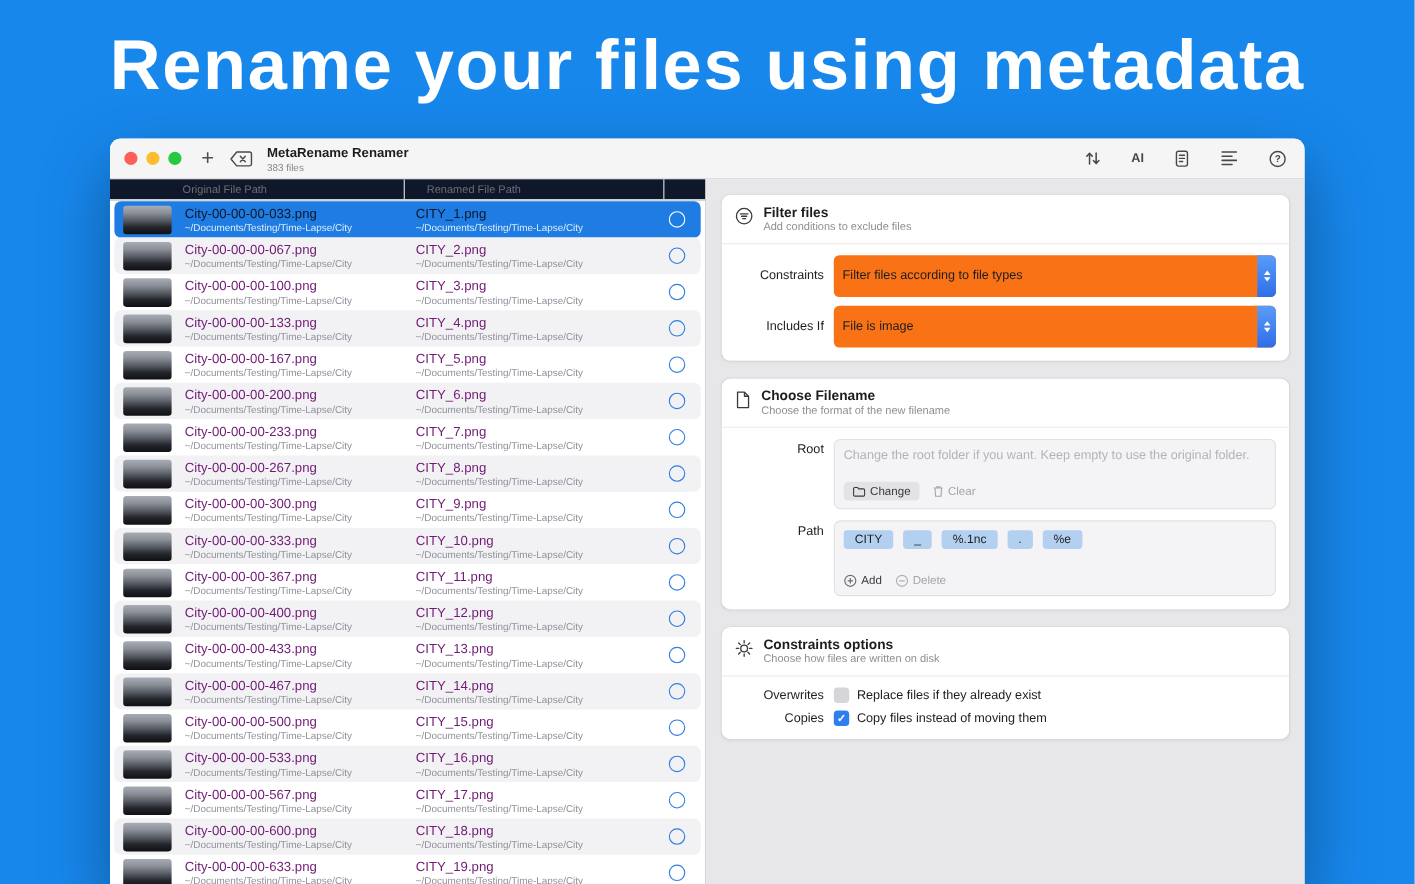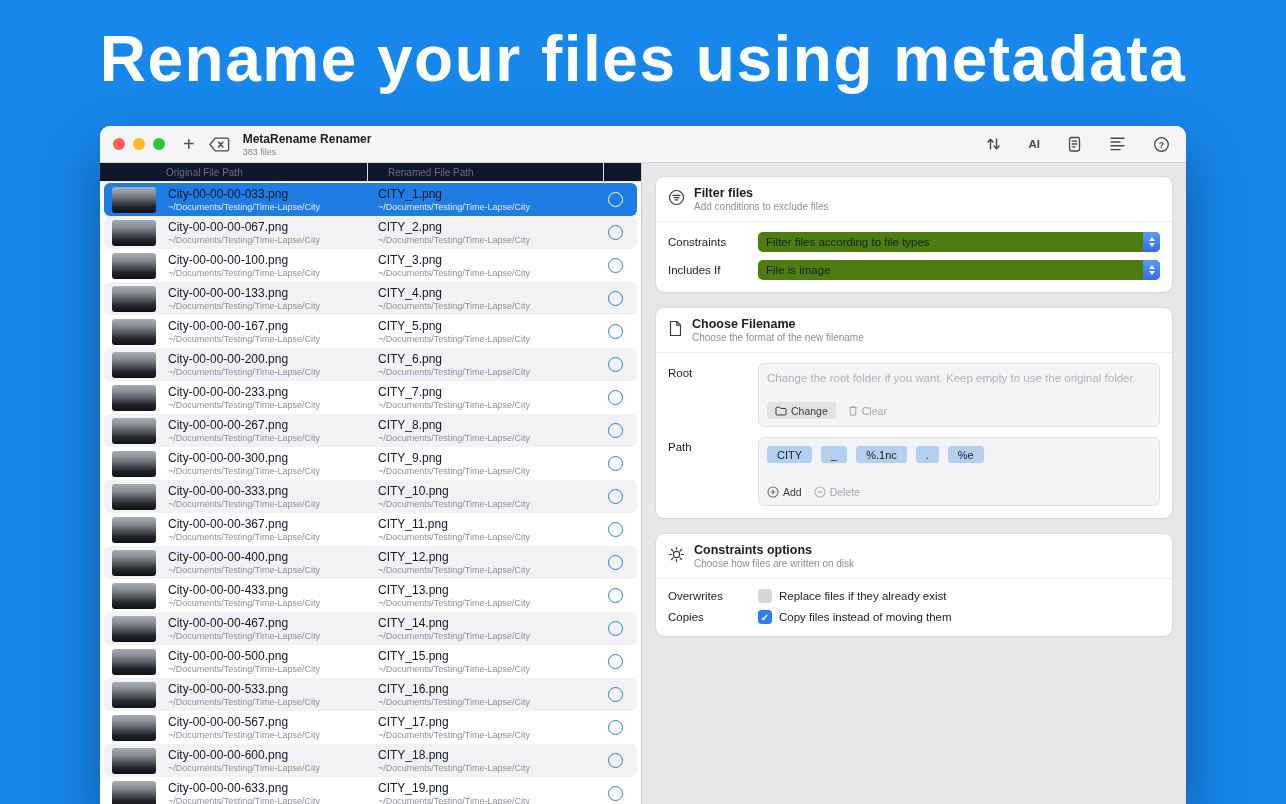--- a/index.html
+++ b/index.html
@@ -36,43 +36,43 @@
   .th-ren{width:236px;padding-left:20px;border-right:1px solid #e1e1e3}
   .th-rest{flex:1}
   .rows{flex:1;overflow:hidden;padding-top:1px}
   .row{height:33px;display:flex;align-items:center;padding-left:8px;margin:0 4px;border-radius:6px}
   .row.alt{background:#f2f2f4}
   .row.selected{background:#1e7ce2}
   .thumb{width:44px;height:26px;border-radius:3px;flex-shrink:0;margin-right:12px;
          background:linear-gradient(180deg,#a8adb5 0%,#8b8f98 25%,#565a63 52%,#24262c 75%,#0f1013 100%)}
   .cell-orig{width:190px}
   .cell-ren{width:236px;padding-left:20px}
-  .fname{font-size:12px;color:#0f172a;white-space:nowrap}
+  .fname{font-size:12px;color:#701a75;white-space:nowrap}
   .fpath{font-size:9px;color:#90909a;margin-top:1px;white-space:nowrap}
   .row.selected .fname{color:#0f172a}
   .row.selected .fpath{color:rgba(255,255,255,.85)}
   .cell-circle{flex:1;display:flex;justify-content:center}
   .radio{width:15px;height:15px;border:1.5px solid #2d7de2;border-radius:50%}
   .row.selected .radio{border-color:#fff}
 
   
   .right{flex:1;background:#e7e7e9;padding:14px;overflow:hidden}
   .card{background:#fff;border-radius:8px;margin-bottom:16px;
         box-shadow:0 0 0 .5px rgba(0,0,0,.08),0 1px 3px rgba(0,0,0,.06)}
   .card-head{display:flex;align-items:center;gap:9px;padding:9px 12px;border-bottom:1px solid #ececee}
   .card-title{font-size:12.5px;font-weight:700;color:#1d1d1f}
   .card-sub{font-size:10px;color:#8e8e93;margin-top:1px}
   .card-body{padding:10px 12px 12px}
   .form-row{display:flex;align-items:center;margin-bottom:8px}
   .form-row:last-child{margin-bottom:0}
   .form-row.top{align-items:flex-start}
-  .form-label{width:90px;font-size:11.5px;color:#1d1d1f;padding-right:9px;flex-shrink:0}
+  .form-label{width:90px;text-align:right;font-size:11.5px;color:#1d1d1f;padding-right:9px;flex-shrink:0}
   .form-row.top .form-label{padding-top:4px}
 
-  .select{flex:1;height:20px;background:#4d7c0f;border-radius:5px;position:relative;display:flex;align-items:center;padding:0 24px 0 8px;font-size:11.5px;color:#1d1d1f;cursor:default}
+  .select{flex:1;height:38px;background:#f97316;border-radius:5px;position:relative;display:flex;align-items:center;padding:0 24px 0 8px;font-size:11.5px;color:#1d1d1f;cursor:default}
   .stepper{position:absolute;right:0;top:0;bottom:0;width:17px;border-radius:0 5px 5px 0;
            background:linear-gradient(#5a9cf8,#2f6de8);display:flex;flex-direction:column;align-items:center;justify-content:center;gap:2px}
   .chv-up{width:0;height:0;border-left:3.5px solid transparent;border-right:3.5px solid transparent;border-bottom:4px solid #fff}
   .chv-dn{width:0;height:0;border-left:3.5px solid transparent;border-right:3.5px solid transparent;border-top:4px solid #fff}
 
   .group-box{flex:1;background:#f4f4f6;border:1px solid #e1e1e4;border-radius:6px;padding:8px 8px 7px}
   .placeholder{font-size:11.5px;color:#b3b3b8;min-height:24px}
   .box-actions{display:flex;align-items:center;gap:12px;margin-top:6px}
   .mini-btn{display:inline-flex;align-items:center;gap:4px;font-size:10.5px;color:#3a3a3c;cursor:default}
   .mini-btn.filled{background:#e3e3e6;border-radius:4px;padding:2.5px 8px}

